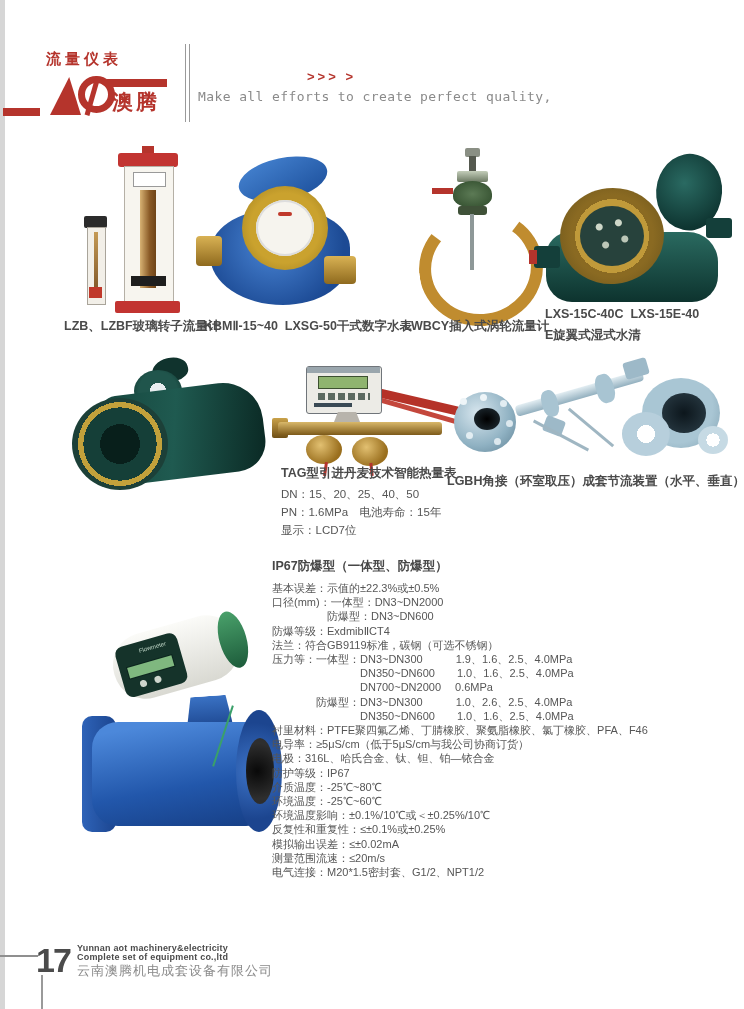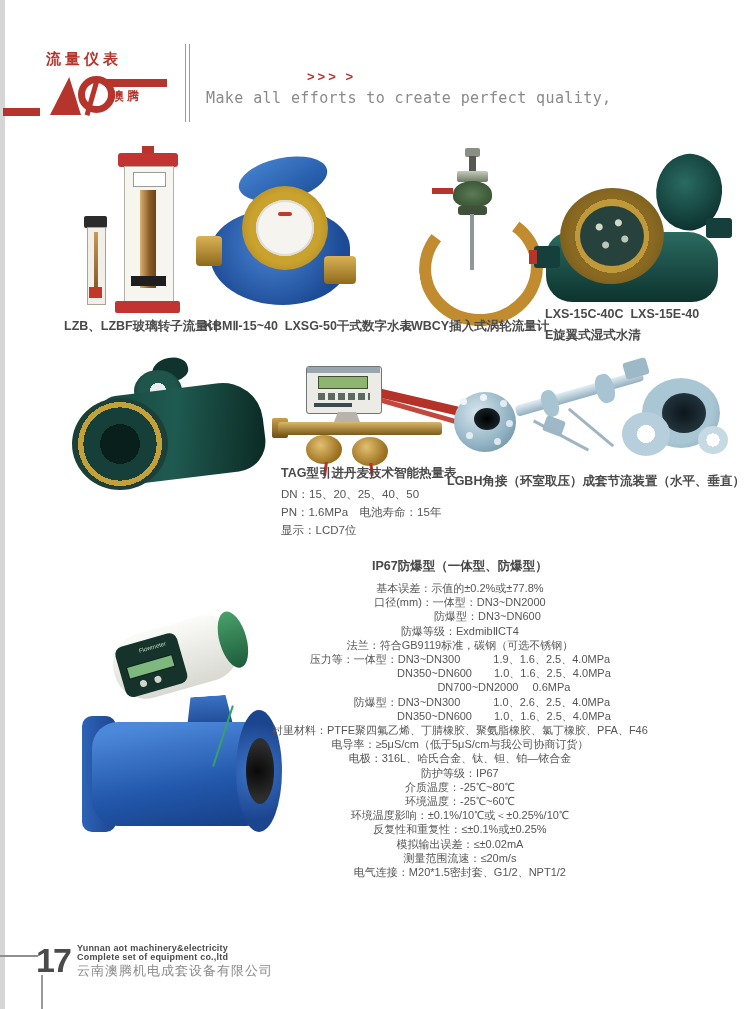--- a/index.html
+++ b/index.html
@@ -11,32 +11,32 @@
   .left-strip{left:0;top:0;width:5px;height:1009px;background:#d6d6d6;}
 
   
   .cat-title{left:46px;top:50px;font-size:15px;font-weight:700;color:#b5342c;letter-spacing:4px;}
   .logo-dash{left:3px;top:108px;width:37px;height:8px;background:#b5342c;}
   .logo-a{left:50px;top:77px;width:31px;height:38px;background:#b5342c;
           clip-path:polygon(62% 0,100% 100%,0 100%);}
   .logo-o{left:78px;top:76px;width:23px;height:23px;border:7px solid #b5342c;border-radius:50%;background:#fff;}
   .logo-slash{left:90px;top:76px;width:5px;height:40px;background:#b5342c;transform:rotate(16deg);}
   .logo-bar{left:107px;top:79px;width:60px;height:8px;background:#b5342c;}
-  .logo-cn{left:112px;top:88px;font-size:12px;font-weight:700;color:#b5342c;letter-spacing:3px;}
+  .logo-cn{left:112px;top:88px;font-size:21px;font-weight:700;color:#b5342c;letter-spacing:3px;}
   .hdr-sep{left:185px;top:44px;height:78px;width:3px;border-left:1.5px solid #9a9a9a;border-right:1.5px solid #9a9a9a;}
   .chevrons{left:307px;top:69px;font-size:13px;font-weight:700;color:#b5342c;letter-spacing:3px;}
-  .slogan{left:206px;color:#8a8a8a;font-size:15px;letter-spacing:0.4px;
+  .slogan{left:198px;color:#8a8a8a;font-size:13px;letter-spacing:0.4px;
           font-family:"DejaVu Sans Mono",monospace;white-space:pre;}
   .slogan1{top:89px;} .slogan2{top:104px;}
 
   
   .cap{font-weight:700;color:#4a4a4a;font-size:12.5px;line-height:21px;white-space:pre;}
   .cap-line{white-space:pre;}
   .details{font-size:11.5px;color:#555;line-height:18px;white-space:pre;}
-  .spec{left:272px;top:558px;text-align:center;}
+  .spec{left:272px;top:558px;}
   .spec-title{font-size:12.5px;font-weight:700;color:#474747;margin-bottom:6px;white-space:pre;}
   .spec-line{font-size:11px;color:#565656;line-height:14.2px;white-space:pre;}
 
   
   .footer-hline{left:0;top:955px;width:38px;height:2px;background:#8f8f8f;}
   .page-num{left:36px;top:941px;font-size:34px;font-weight:700;color:#4b4b4b;letter-spacing:-2px;}
   .co-en1{left:77px;top:943px;font-size:9px;font-weight:700;color:#4b4b4b;letter-spacing:0.2px;}
   .co-en2{left:77px;top:952px;font-size:9px;font-weight:700;color:#4b4b4b;letter-spacing:0.2px;}
   .co-cn{left:77px;top:962px;font-size:13px;color:#8a8a8a;letter-spacing:1px;}
   .footer-vline{left:41px;top:975px;width:2px;height:34px;background:#9a9a9a;}
@@ -304,21 +304,21 @@
     <div class="abs flange-l"></div>
     <div class="abs body"></div>
     <div class="abs flange-r"></div>
     <div class="abs cone"></div>
     <div class="abs wire"></div>
   </div>
 
   <div class="abs spec">
     <div class="spec-title">IP67防爆型（一体型、防爆型）</div>
     <div>
-        <div class="spec-line">基本误差：示值的±0.2%或±77.8%</div>
+        <div class="spec-line">基本误差：示值的±22.3%或±0.5%</div>
         <div class="spec-line">口径(mm)：一体型：DN3~DN2000</div>
         <div class="spec-line">　　　　　防爆型：DN3~DN600</div>
         <div class="spec-line">防爆等级：ExdmibⅡCT4</div>
         <div class="spec-line">法兰：符合GB9119标准，碳钢（可选不锈钢）</div>
         <div class="spec-line">压力等：一体型：DN3~DN300　　　1.9、1.6、2.5、4.0MPa</div>
         <div class="spec-line">　　　　　　　　DN350~DN600　　1.0、1.6、2.5、4.0MPa</div>
         <div class="spec-line">　　　　　　　　DN700~DN2000　 0.6MPa</div>
         <div class="spec-line">　　　　防爆型：DN3~DN300　　　1.0、2.6、2.5、4.0MPa</div>
         <div class="spec-line">　　　　　　　　DN350~DN600　　1.0、1.6、2.5、4.0MPa</div>
         <div class="spec-line">衬里材料：PTFE聚四氟乙烯、丁腈橡胶、聚氨脂橡胶、氯丁橡胶、PFA、F46</div>

